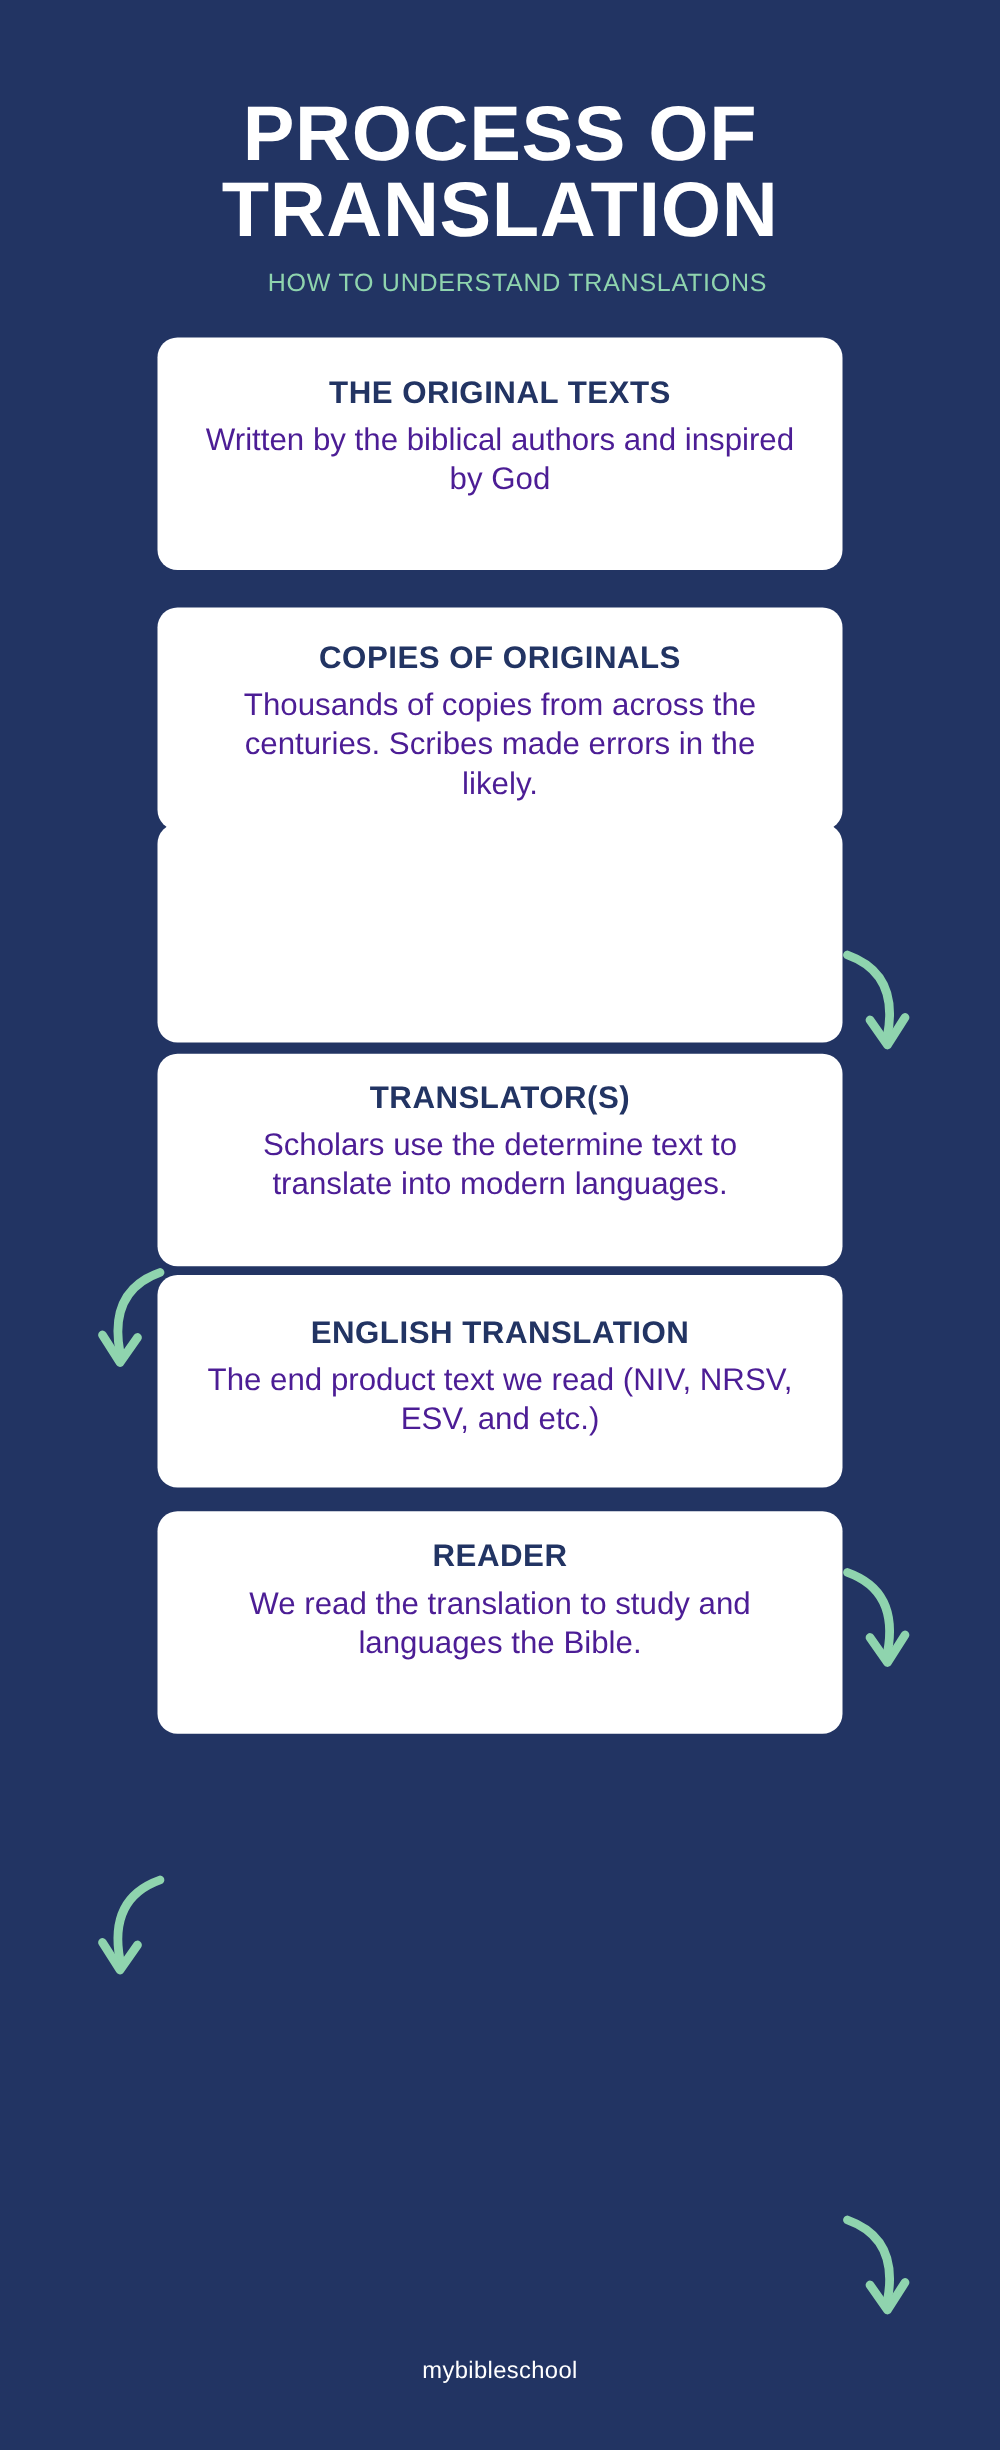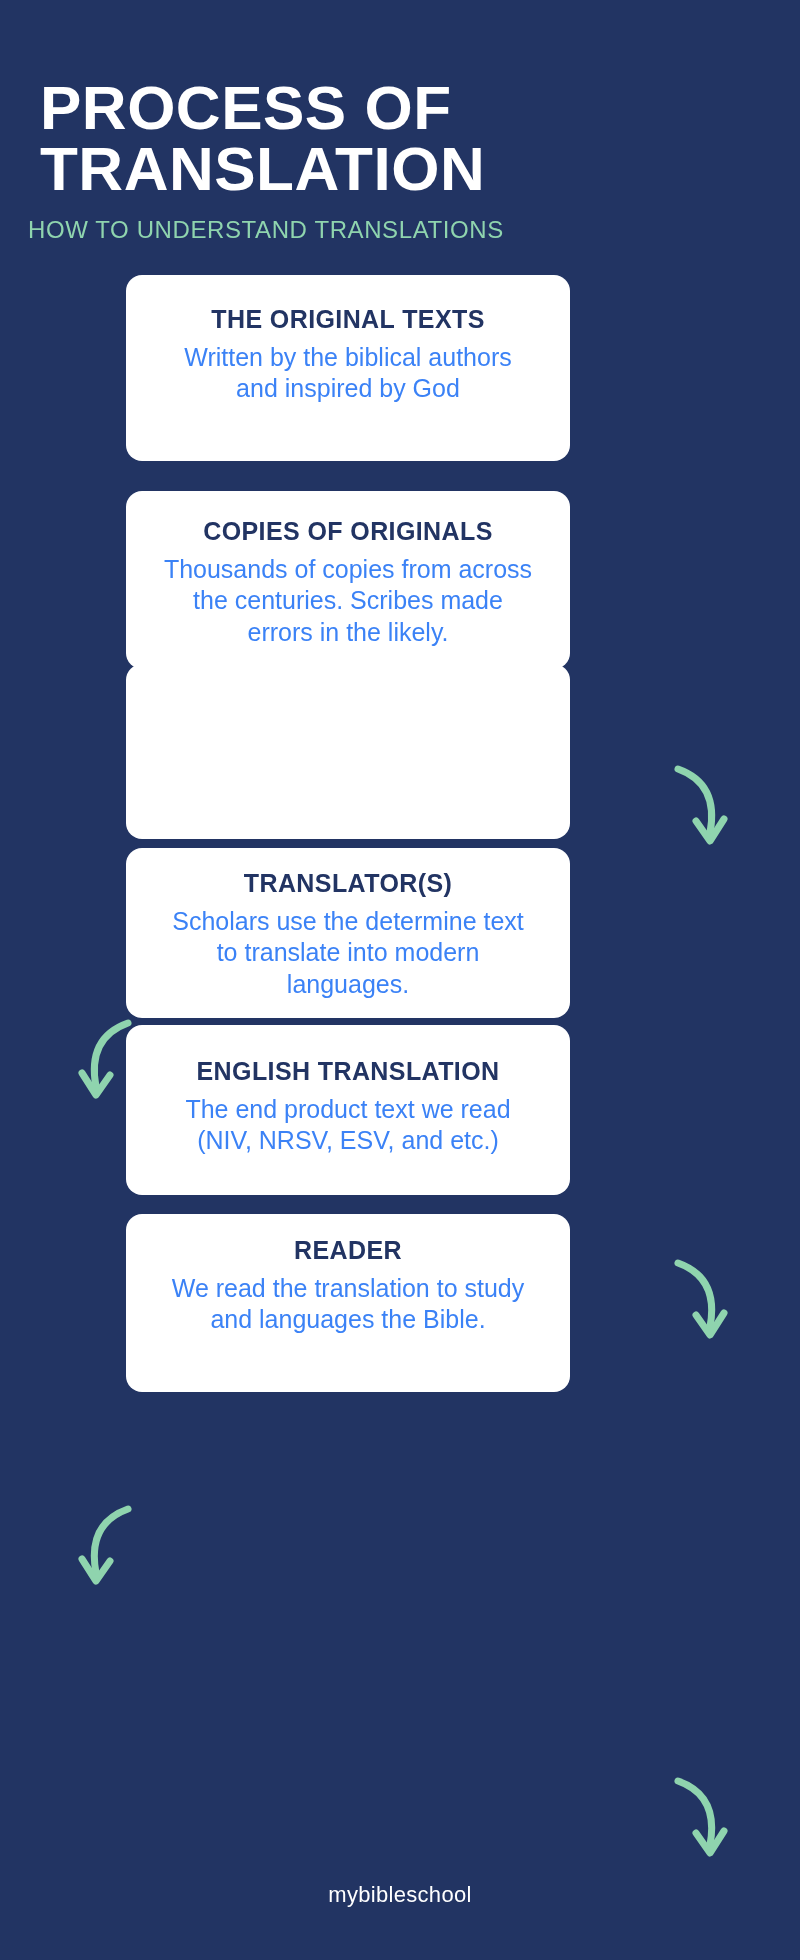--- a/index.html
+++ b/index.html
@@ -19,69 +19,69 @@
     position: relative;
     width: 800px;
     height: 1960px;
     background: #223463;
     padding: 0;
   }
 
   
   .header {
     padding-top: 78px;
-    text-align: left;
+    text-align: center;
   }
 
   .title {
     color: #ffffff;
     font-weight: bold;
     font-size: 62px;
     line-height: 0.98;
     letter-spacing: 0.5px;
     text-transform: uppercase;
     padding: 0 40px;
   }
 
   .subtitle {
     color: #8fd4ae;
-    font-size: 24px;
+    font-size: 20px;
     letter-spacing: 0.6px;
     text-transform: uppercase;
     margin-top: 16px;
     padding-left: 28px;
   }
 
   
   .steps {
     position: relative;
     margin-top: 31px;
   }
 
   .step {
     position: relative;
     background: #ffffff;
     border-radius: 16px;
-    width: 444px;
+    width: 548px;
     padding: 22px 36px 26px 36px;
     text-align: center;
     z-index: 2;
   }
 
   .step-title {
     color: #223463;
     font-weight: bold;
     font-size: 25px;
     letter-spacing: 0.4px;
     text-transform: uppercase;
     margin-bottom: 8px;
   }
 
   .step-body {
-    color: #3b82f6;
+    color: #4c1d95;
     font-size: 25px;
     line-height: 1.27;
   }
 
   
   .s1 { margin-left: 126px; height: 186px; padding-top: 30px; }
   .s2 { margin-left: 126px; margin-top: 30px; height: 178px; padding-top: 26px; }
   .s3 { margin-left: 126px; margin-top: -5px; height: 175px; padding-top: 24px; }
   .s4 { margin-left: 126px; margin-top: 9px; height: 170px; padding-top: 21px; }
   .s5 { margin-left: 126px; margin-top: 7px; height: 170px; padding-top: 32px; }
@@ -100,21 +100,21 @@
   .a5 { left: 672px; top: 1500px; }
 
   
   .footer {
     position: absolute;
     left: 0;
     right: 0;
     bottom: 52px;
     text-align: center;
     color: #ffffff;
-    font-size: 22px;
+    font-size: 19px;
     letter-spacing: 0.3px;
   }
 </style>
 </head>
 <body>
 
 <div class="infographic">
 
   <div class="header">
     <div class="title">PROCESS OF TRANSLATION</div>

